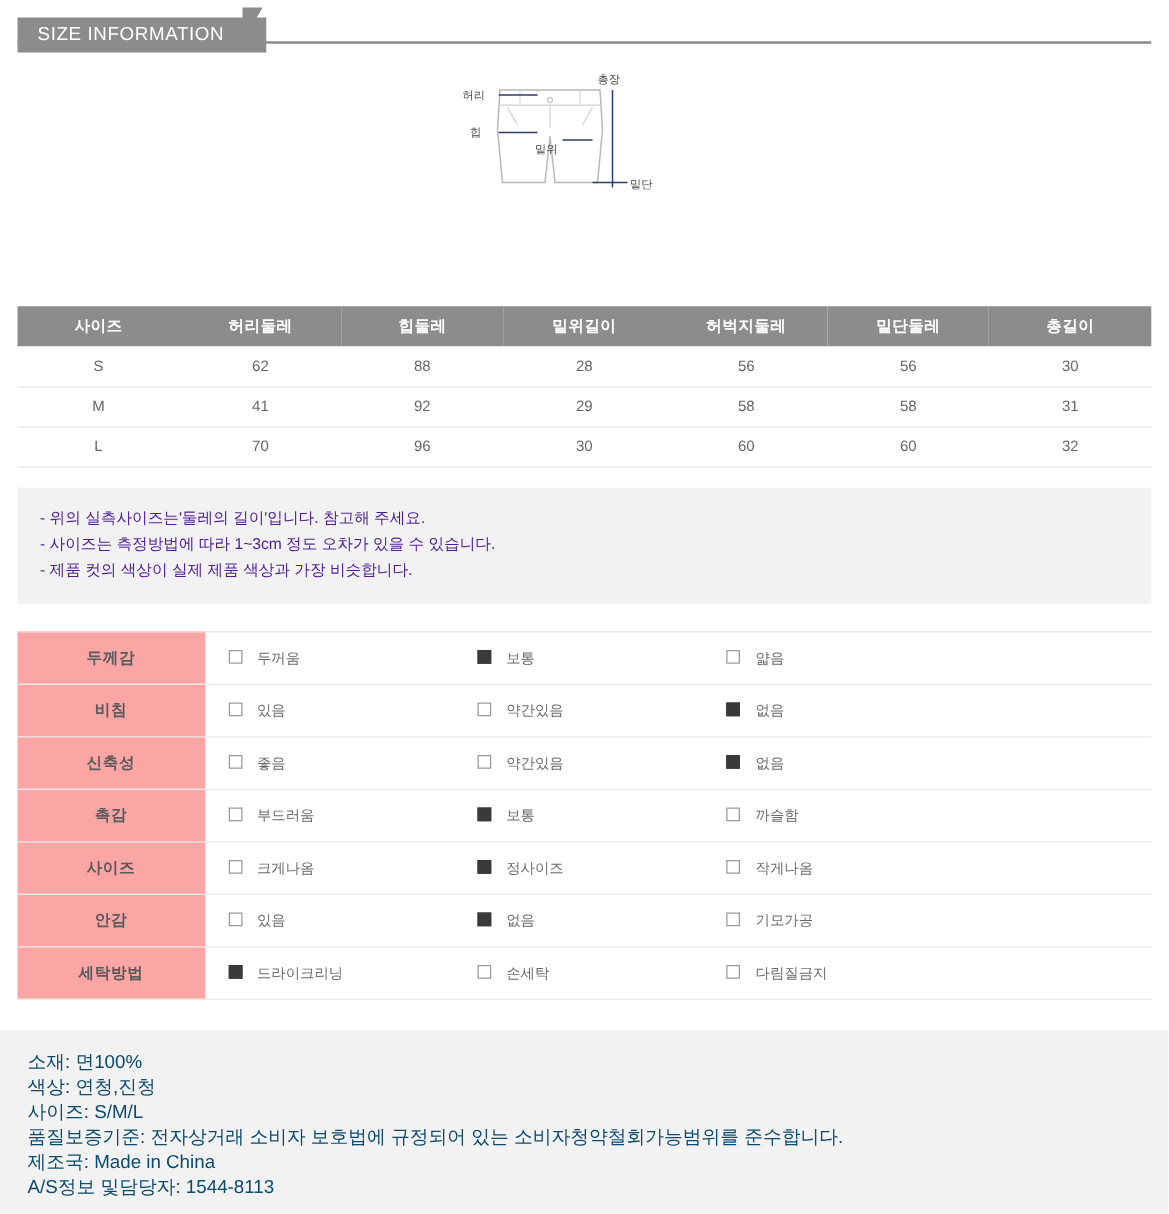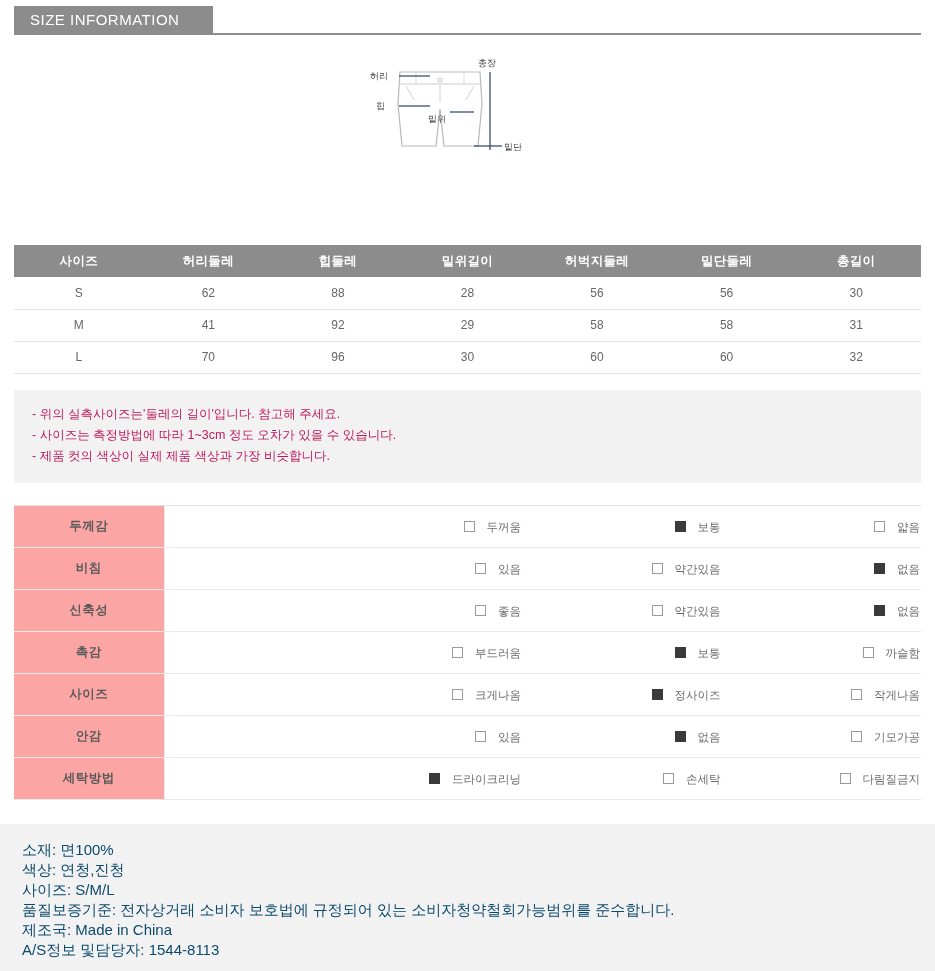--- a/index.html
+++ b/index.html
@@ -21,21 +21,21 @@
   
   .header-wrap {
     position: relative;
     width: 935px;
     height: 36px;
     margin-top: 6px;
   }
   .header-tab {
     position: absolute;
     left: 14px;
-    top: 0;
+    top: 8px;
     height: 28px;
     background: #8c8c8c;
     color: #ffffff;
     font-size: 15px;
     letter-spacing: 0.5px;
     line-height: 28px;
     padding: 0 34px 0 16px;
     font-weight: normal;
   }
   .header-tab-notch {
@@ -91,21 +91,21 @@
 
   
   .notes {
     width: 907px;
     margin: 16px auto 0 auto;
     background: #f2f2f2;
     padding: 14px 18px 16px 18px;
   }
   .notes div {
     font-size: 12.5px;
-    color: #be185d;
+    color: #4c1d95;
     line-height: 21px;
   }
 
   
   .attr-table {
     width: 907px;
     margin: 22px auto 0 auto;
     border-collapse: collapse;
     table-layout: fixed;
     border-top: 1px solid #e2e2e2;
@@ -117,21 +117,21 @@
   .attr-label {
     width: 150px;
     background: #fca5a5;
     text-align: center;
     font-size: 12.5px;
     font-weight: bold;
     color: #5a5a5a;
     letter-spacing: 0.5px;
     border-right: 1px solid #e9e9e9;
   }
-  .attr-opts { padding-left: 18px; text-align: right; }
+  .attr-opts { padding-left: 18px; }
   .opt {
     display: inline-block;
     width: 195px;
     font-size: 11.5px;
     color: #6b6b6b;
     white-space: nowrap;
   }
   .box {
     display: inline-block;
     width: 11px;

